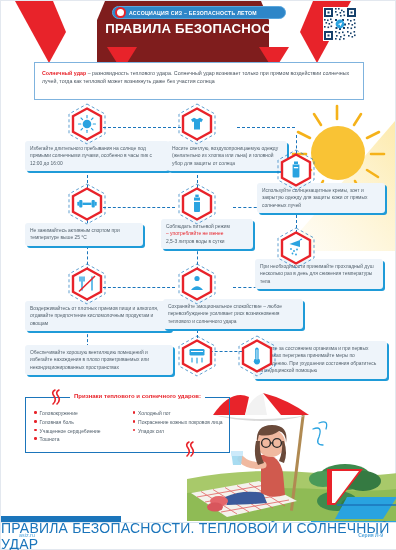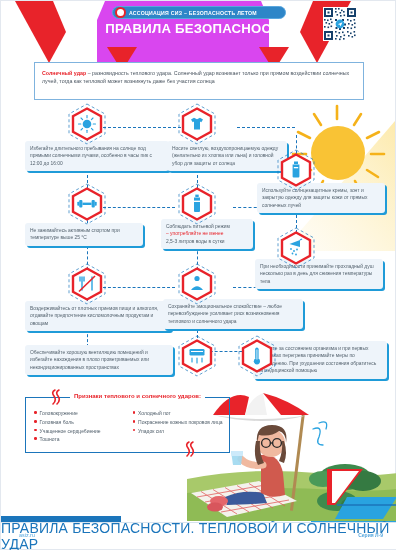--- a/index.html
+++ b/index.html
@@ -5,21 +5,21 @@
   html,body{margin:0;padding:0;}
   body{
     width:396px;height:550px;overflow:hidden;
     background:#ffffff;
     font-family:"Liberation Sans","DejaVu Sans",sans-serif;
     position:relative;
   }
   .poster{position:absolute;inset:0;background:#fff;border:1px solid #e3e8ef;box-sizing:border-box;}
 
   
-  .header{position:absolute;left:0;top:0;width:364px;height:62px;background:#d946ef;overflow:hidden;}
+  .header{position:absolute;left:0;top:0;width:364px;height:62px;background:#7f1d1d;overflow:hidden;}
   .hdr-white-l{position:absolute;left:0;top:0;width:96px;height:62px;background:#fff;}
   .hdr-white-r{position:absolute;right:0;top:0;width:96px;height:62px;background:#fff;}
   .chev{position:absolute;top:0;width:0;height:0;}
   .chev-red-l{left:14px;top:0;width:0;height:0;border-left:34px solid transparent;
     border-right:34px solid transparent;border-top:62px solid #e8232a;}
   .chev-red-l2{left:52px;top:0;width:0;height:0;border-left:26px solid transparent;
     border-right:26px solid transparent;border-top:62px solid #ffffff;}
   .chev-red-r{right:14px;top:0;width:0;height:0;border-left:34px solid transparent;
     border-right:34px solid transparent;border-top:62px solid #e8232a;}
   .chev-red-r2{right:52px;top:0;width:0;height:0;border-left:26px solid transparent;

